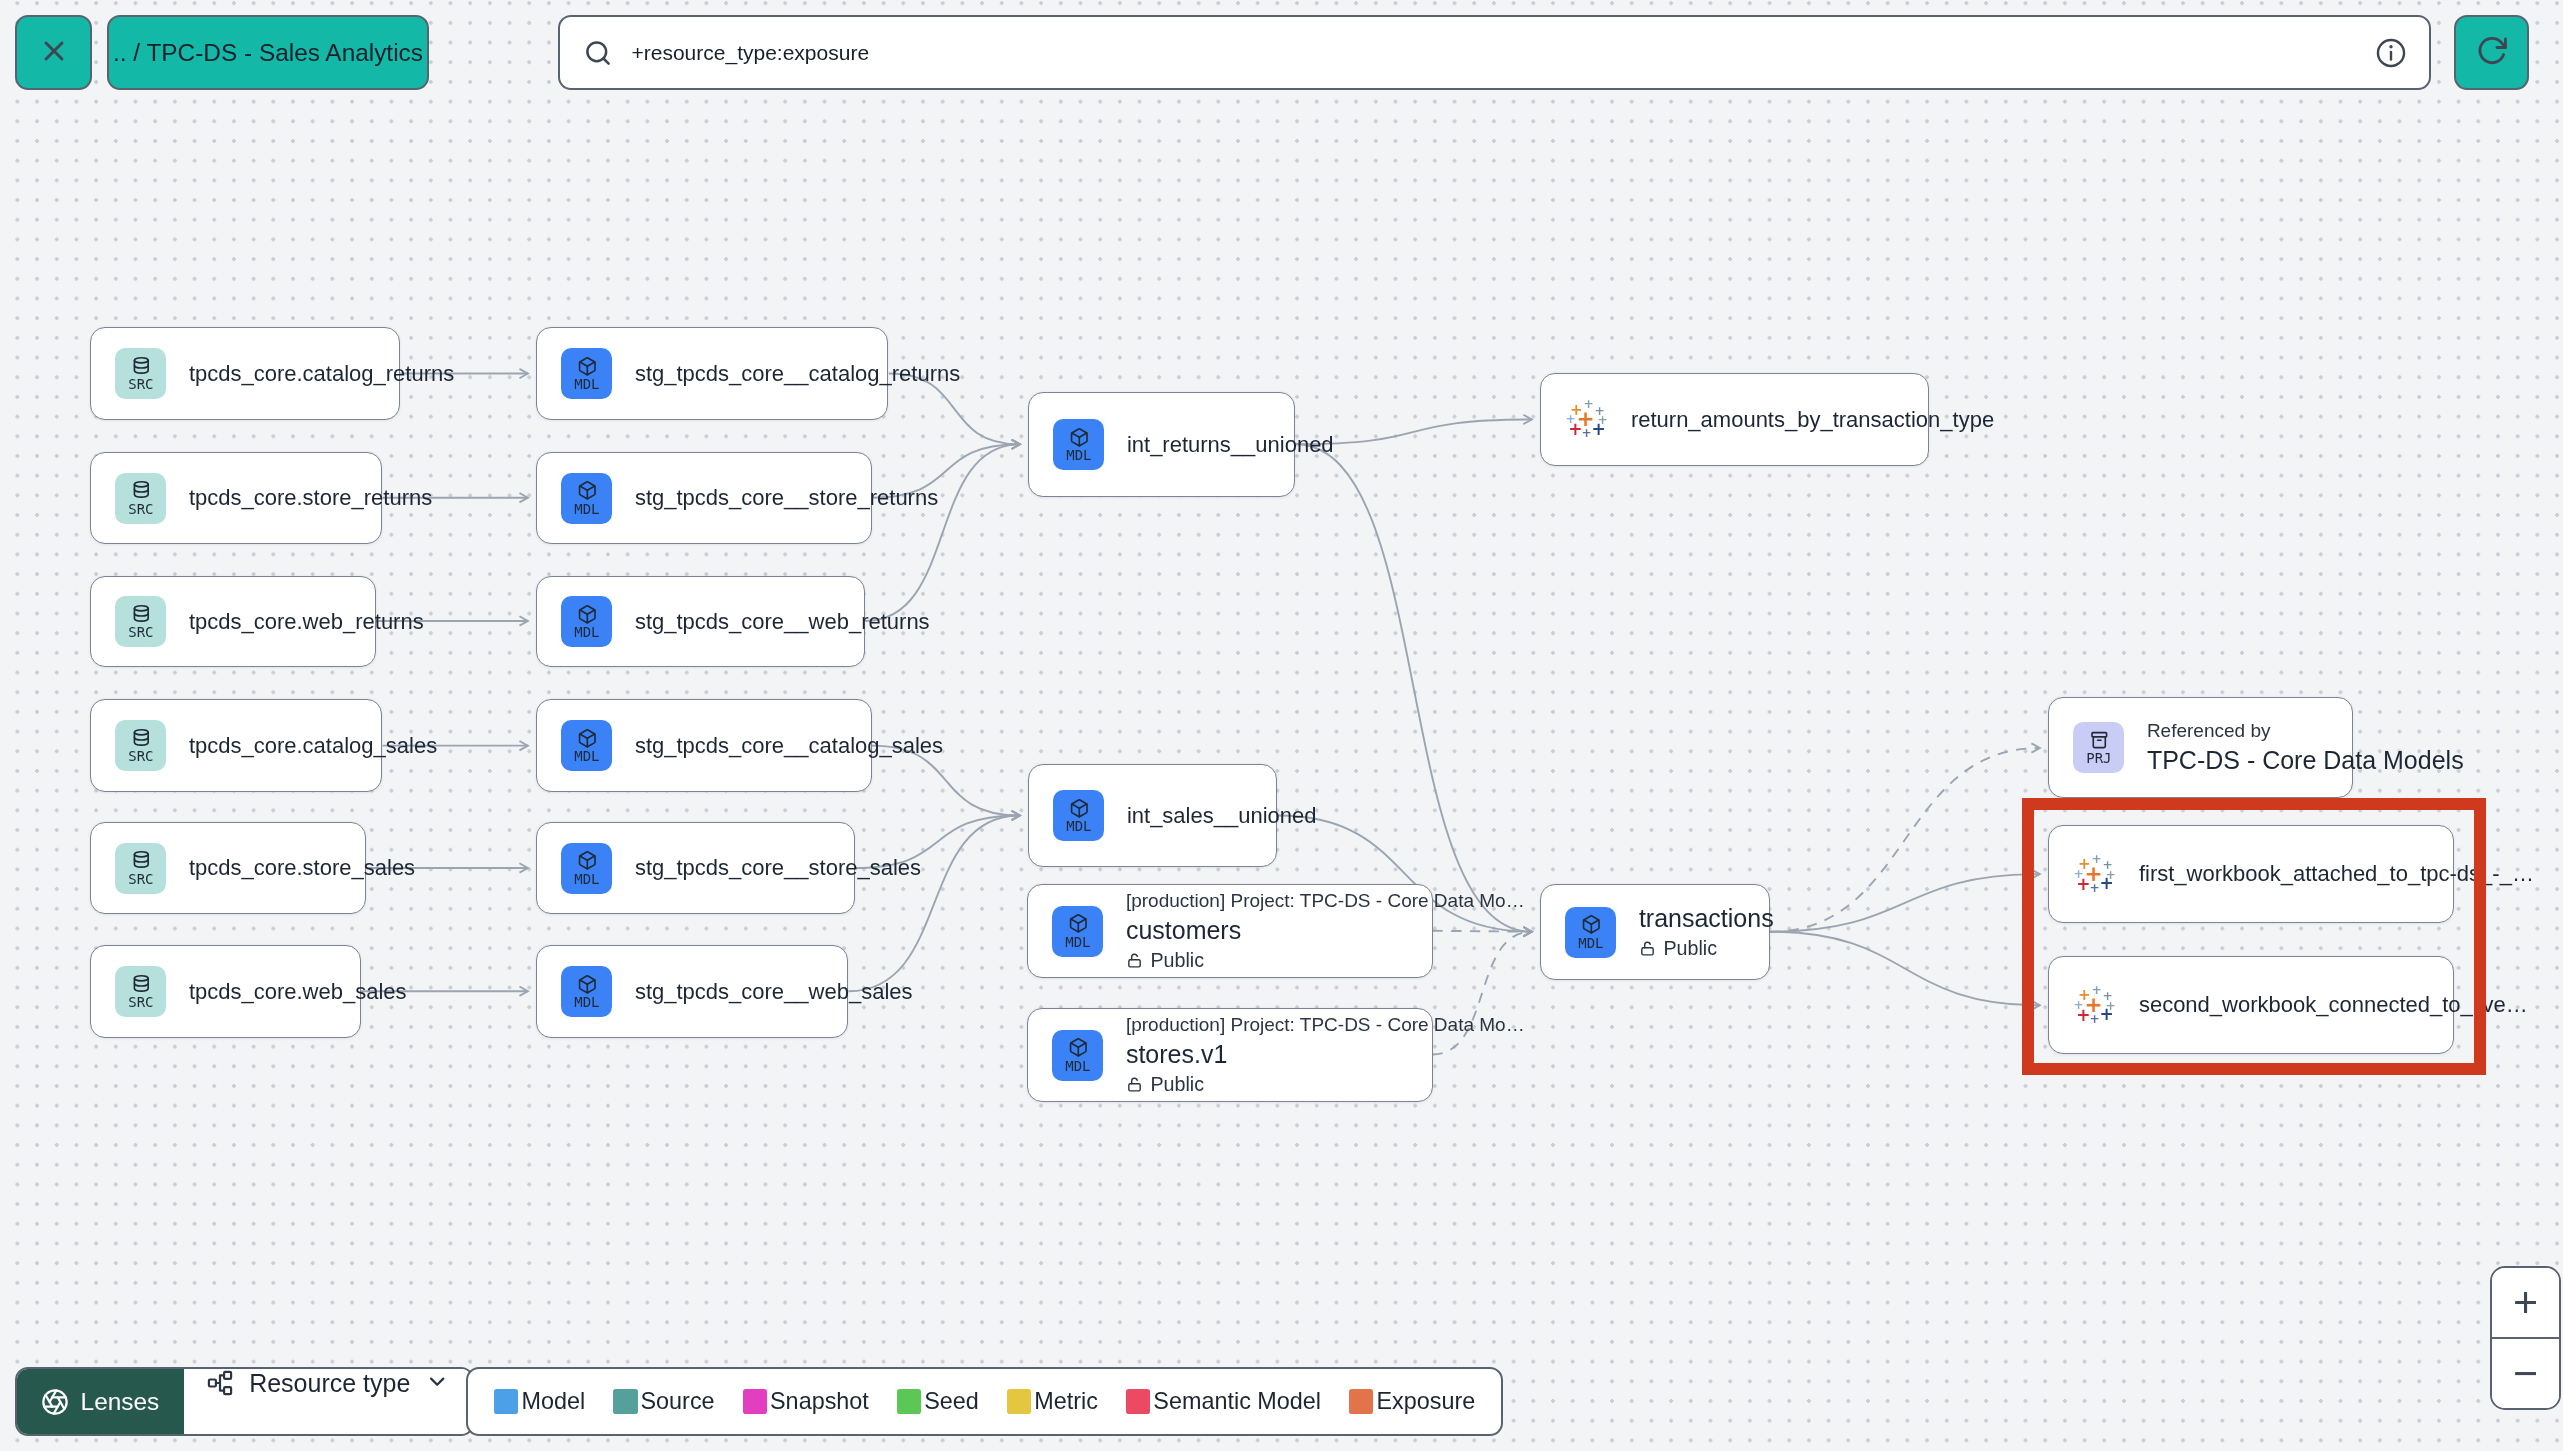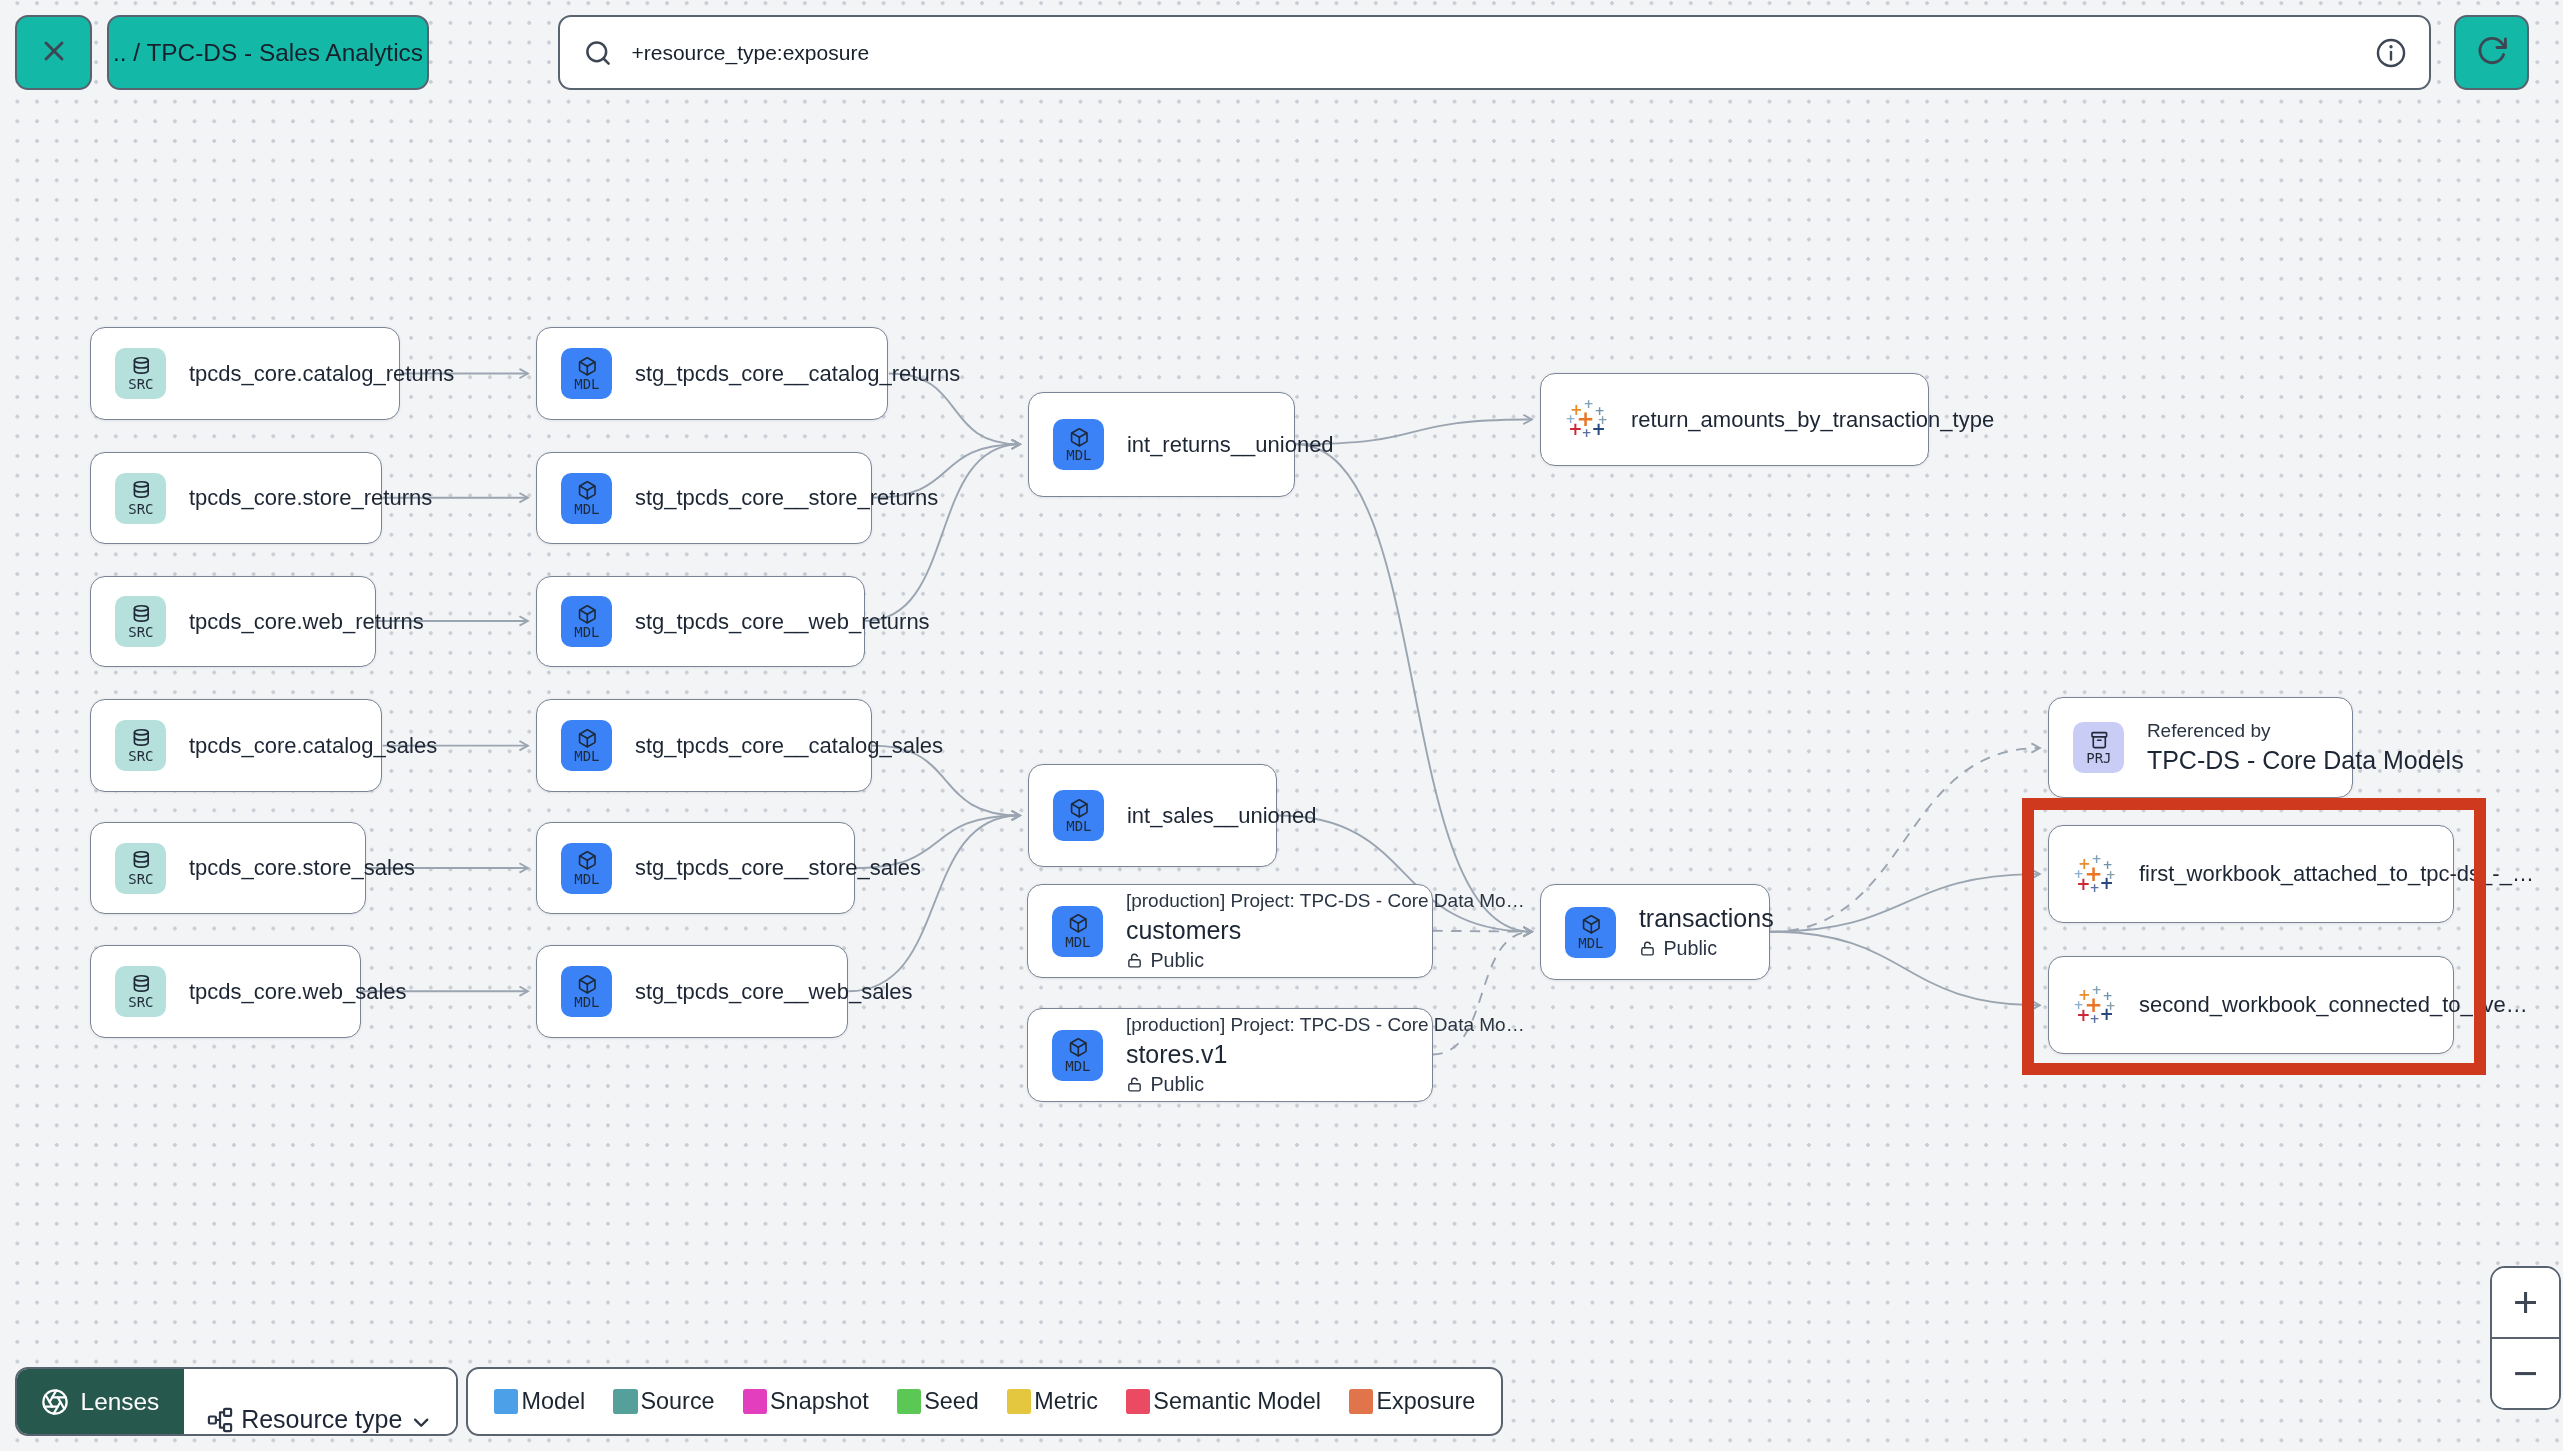--- a/index.html
+++ b/index.html
@@ -31,21 +31,21 @@
   .crumb{font-size:24.4px;color:#17202c;white-space:nowrap;}
   .searchbox{position:absolute;z-index:5;background:#fff;border:2.3px solid #59636f;border-radius:13px;
     display:flex;align-items:center;box-sizing:border-box;padding:0 20.6px 0 22.5px;gap:17px;}
   .searchbox input{flex:1;border:none;outline:none;font-size:21px;color:#17202c;
     font-family:"Liberation Sans",sans-serif;background:transparent;}
   
   .lensgroup{position:absolute;z-index:5;display:flex;border:2.3px solid #59636f;border-radius:13px;
     overflow:hidden;box-sizing:border-box;background:#fff;}
   .lens{background:#27584d;color:#fff;display:flex;align-items:center;gap:11.2px;padding:0 24.4px;
     font-size:24.4px;cursor:pointer;}
-  .rtype{display:flex;align-items:flex-end;gap:7px;padding:0 22.5px;font-size:25px;color:#1d2634;
+  .rtype{display:flex;align-items:flex-start;gap:15px;padding:0 22.5px;font-size:25px;color:#1d2634;
     background:#fff;cursor:pointer;}
   .legend{position:absolute;z-index:5;background:#fff;border:2.3px solid #59636f;border-radius:13px;
     display:flex;align-items:center;gap:28px;padding:0 26px;box-sizing:border-box;}
   .litem{display:flex;align-items:center;gap:3px;font-size:23.4px;color:#1c2530;}
   .lsw{width:24.4px;height:24.4px;border-radius:2.8px;flex:0 0 auto;}
   .zoomctl{position:absolute;z-index:5;background:#fff;border:2.3px solid #59636f;border-radius:15px;
     display:flex;flex-direction:column;overflow:hidden;box-sizing:border-box;}
   .zbtn{flex:1;display:flex;align-items:center;justify-content:center;font-size:43px;color:#3d4754;
     cursor:pointer;background:#fff;}
   .zbtn:first-child{border-bottom:2.3px solid #59636f;}

